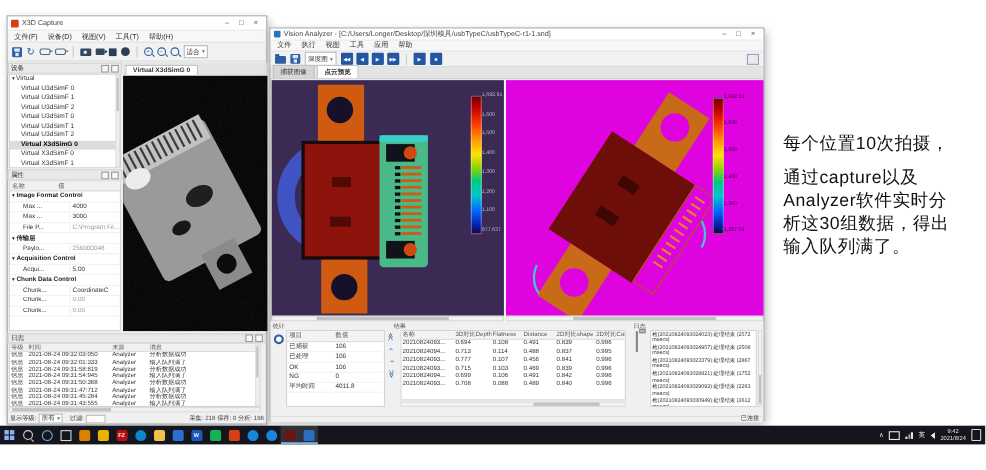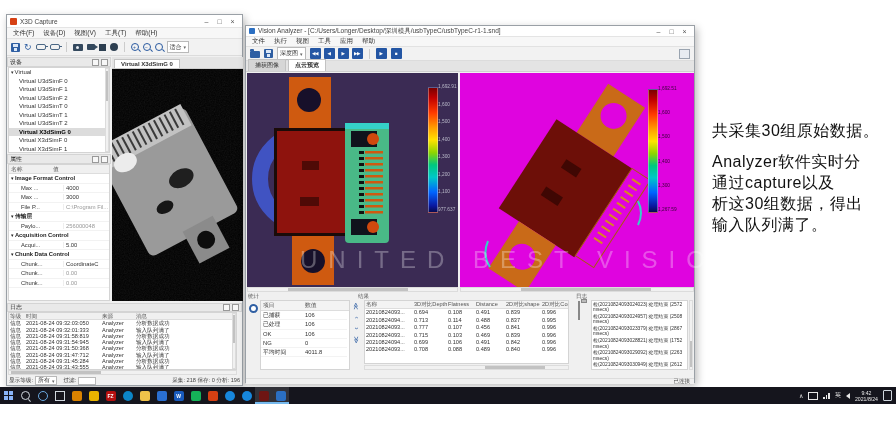--- a/index.html
+++ b/index.html
@@ -627,28 +627,27 @@
       </div>
       <div class="vsb" style="left:443px;top:8px;height:70px">
           <span class="thumb" style="top:40px;height:26px"></span>
         </div>
     </div>
     <div class="abs" style="left:0;top:352px;width:448px;height:5px;background:#f0f0f0;border-top:1px solid #ddd;display:flex;justify-content:flex-end;align-items:center">
       <span style="font-size:5.5px;color:#444;padding-right:4px;line-height:5px">已连接</span>
     </div>
   </div>
 
-  <div class="wm" style="left:300px;top:246px;font-size:24px;letter-spacing:11px;opacity:.30">UNITED BEST VISION</div>
 
   <div class="ann" style="left:712px;top:120px;width:182px">
 
-      <div class="ln">共采集30组原始数据。</div>
+      <div class="ln">每个位置10次拍摄，</div>
       <div class="ln"></div>
+      <div class="ln">通过capture以及</div>
       <div class="ln">Analyzer软件实时分</div>
-      <div class="ln">通过capture以及</div>
       <div class="ln">析这30组数据，得出</div>
       <div class="ln">输入队列满了。</div>
     </div>
 
   <div id="taskbar">
     <div class="tb-slot">
         <span class="winlogo">
           <i></i>
           <i></i>
           <i></i>

